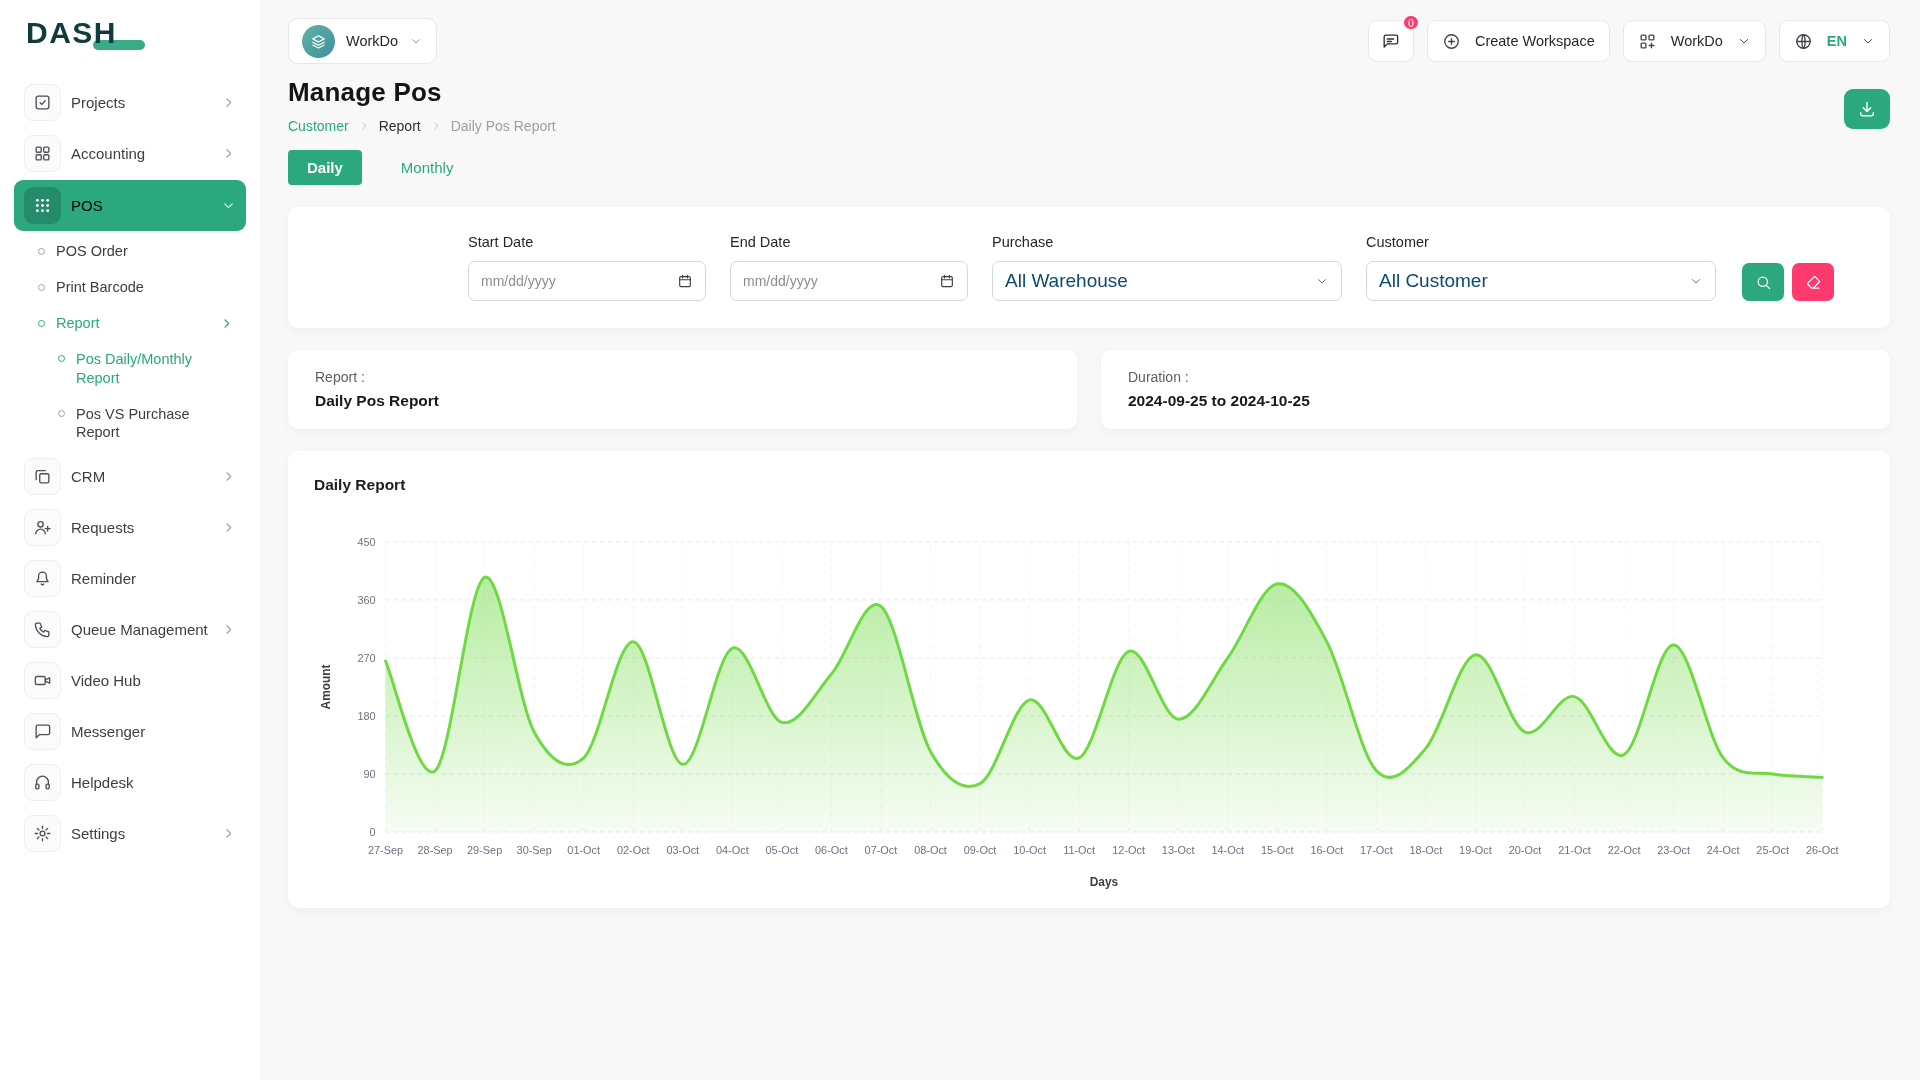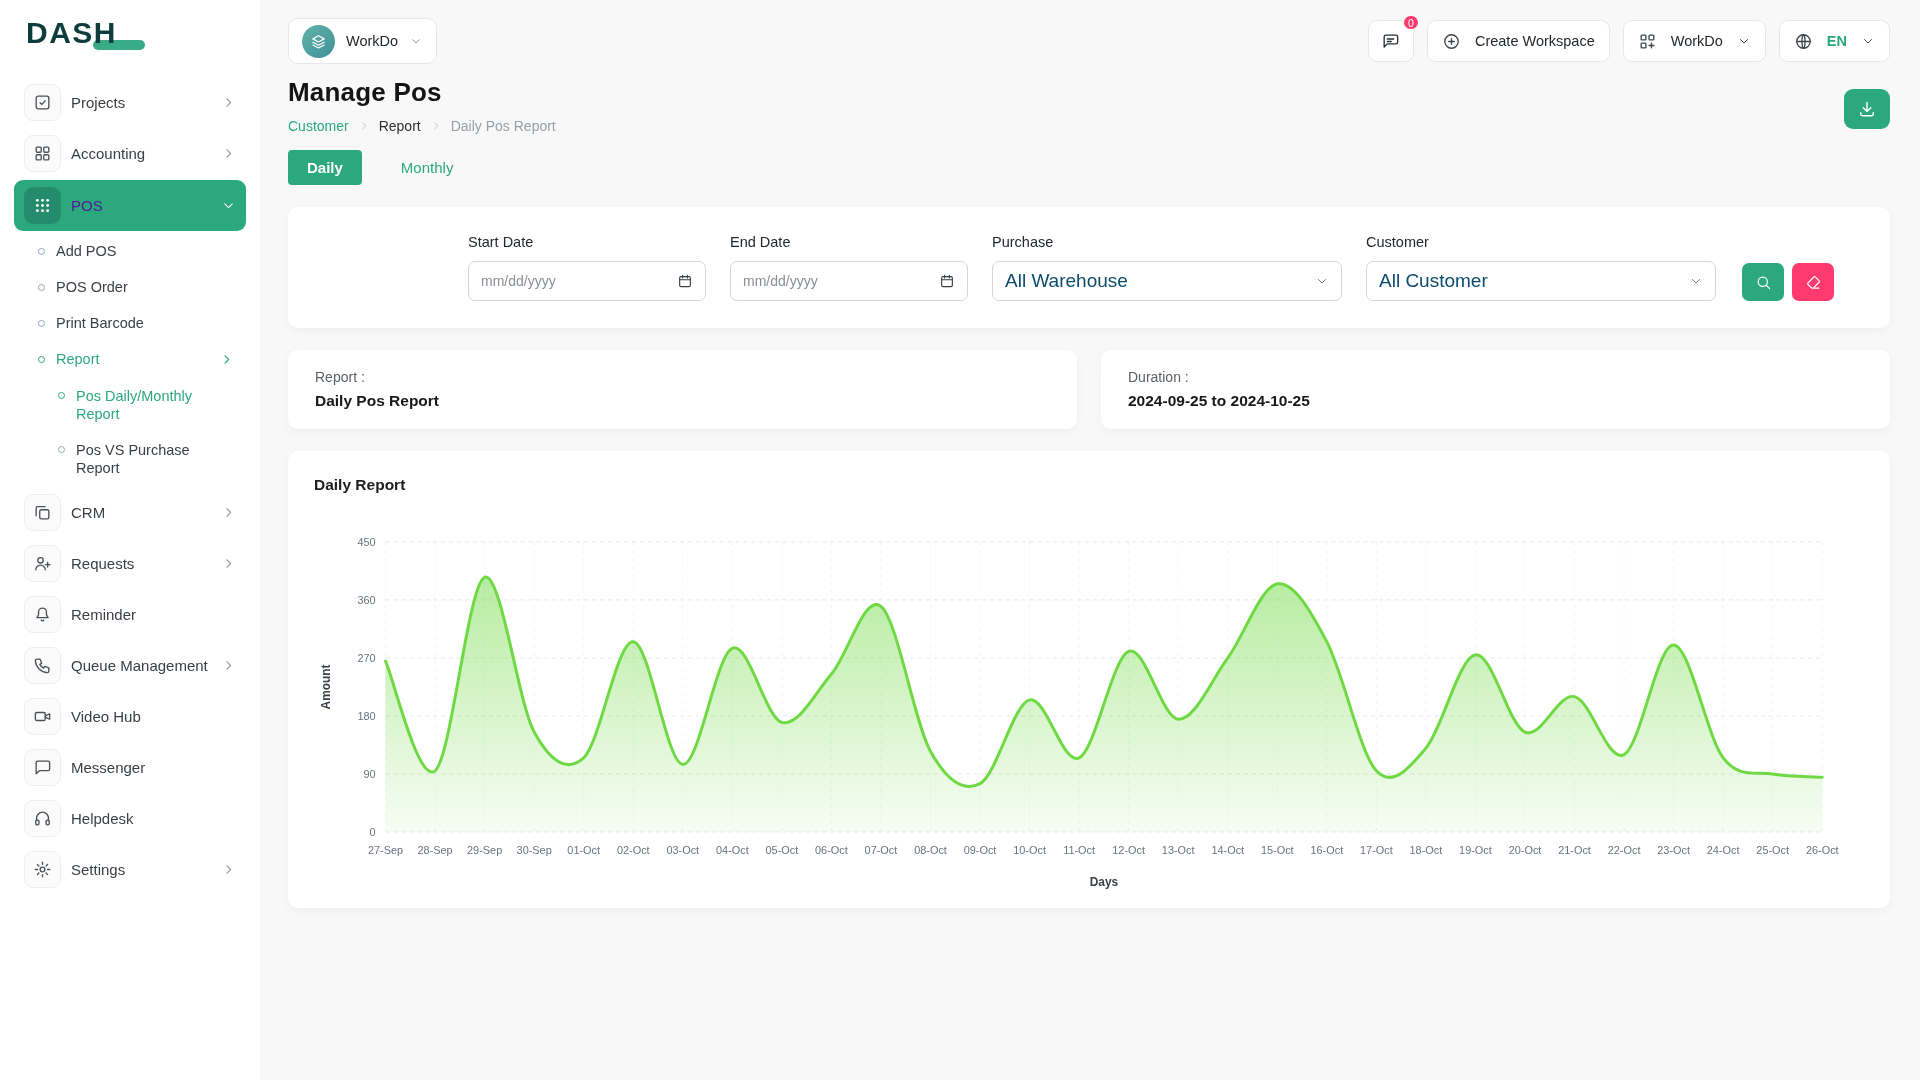--- a/index.html
+++ b/index.html
@@ -13,21 +13,21 @@
   .logo{height:52px;display:flex;align-items:flex-start;padding:0 12px;margin-bottom:10px;position:relative;width:fit-content}
   .logo-text{font-size:30px;font-weight:800;color:#0f3c3c;letter-spacing:1.5px;position:relative;z-index:1}
   .logo-dash{position:absolute;right:-16px;top:24px;width:52px;height:10px;background:var(--primary,#2ca87f);border-radius:6px;z-index:0;opacity:.95}
   .nav-item{display:flex;align-items:center;gap:10px;padding:6px 10px;border-radius:9px;color:#3a3f45;font-size:15px;margin:2px 0;cursor:pointer}
   .nav-ic{width:37px;height:37px;flex:0 0 37px;display:flex;align-items:center;justify-content:center;border-radius:9px;background:#fbfbfb;border:1px solid #eeeeee;color:#4b5157}
   .nav-ic svg{width:19px;height:19px;fill:none;stroke:currentColor;stroke-width:1.7;stroke-linecap:round;stroke-linejoin:round}
   .nav-ic svg.fillicon{fill:currentColor;stroke:none}
   .nav-label{flex:1}
   .nav-chev{margin-left:auto;color:#9aa0a6}
   .nav-chev svg{width:15px;height:15px}
-  .nav-item.active{background:var(--primary,#2ca87f);color:#4c1d95;padding:7px 10px}
+  .nav-item.active{background:var(--primary,#2ca87f);color:#000000;padding:7px 10px}
   .nav-item.active .nav-ic{background:rgba(10,40,30,.22);border-color:transparent;color:#fff}
   .nav-item.active .nav-chev{color:#fff}
   .sub-item{display:flex;align-items:center;gap:11px;padding:9px 12px 9px 24px;font-size:14.5px;color:#3a3f45;border-radius:8px;cursor:pointer}
   .sub-item .bullet{width:7px;height:7px;flex:0 0 7px;border:1.6px solid #98a2b3;border-radius:50%}
   .sub-item.active{color:var(--primary,#2ca87f)}
   .sub-item.active .bullet{border-color:var(--primary,#2ca87f)}
   .sub-item .nav-chev{color:var(--primary,#2ca87f)}
   .sub-item.sub2{padding-left:44px;align-items:flex-start}
   .sub-item.sub2 .bullet{margin-top:5px}
   .sub-label{line-height:1.25}
@@ -150,24 +150,20 @@
             <circle cx="12" cy="18.5" r="1.8"></circle>
             <circle cx="18.5" cy="18.5" r="1.8"></circle>
           </svg>
         </span>
         <span class="nav-label">POS</span>
         <span class="icon nav-chev">
           <svg viewBox="0 0 24 24">
             <path d="M6 9.5l6 6 6-6"></path>
           </svg>
         </span>
-      </div>
-      <div class="sub-item">
-        <span class="bullet"></span>
-        <span class="sub-label">Add POS</span>
       </div>
       <div class="sub-item">
         <span class="bullet"></span>
         <span class="sub-label">POS Order</span>
       </div>
       <div class="sub-item">
         <span class="bullet"></span>
         <span class="sub-label">Print Barcode</span>
       </div>
       <div class="sub-item active">

